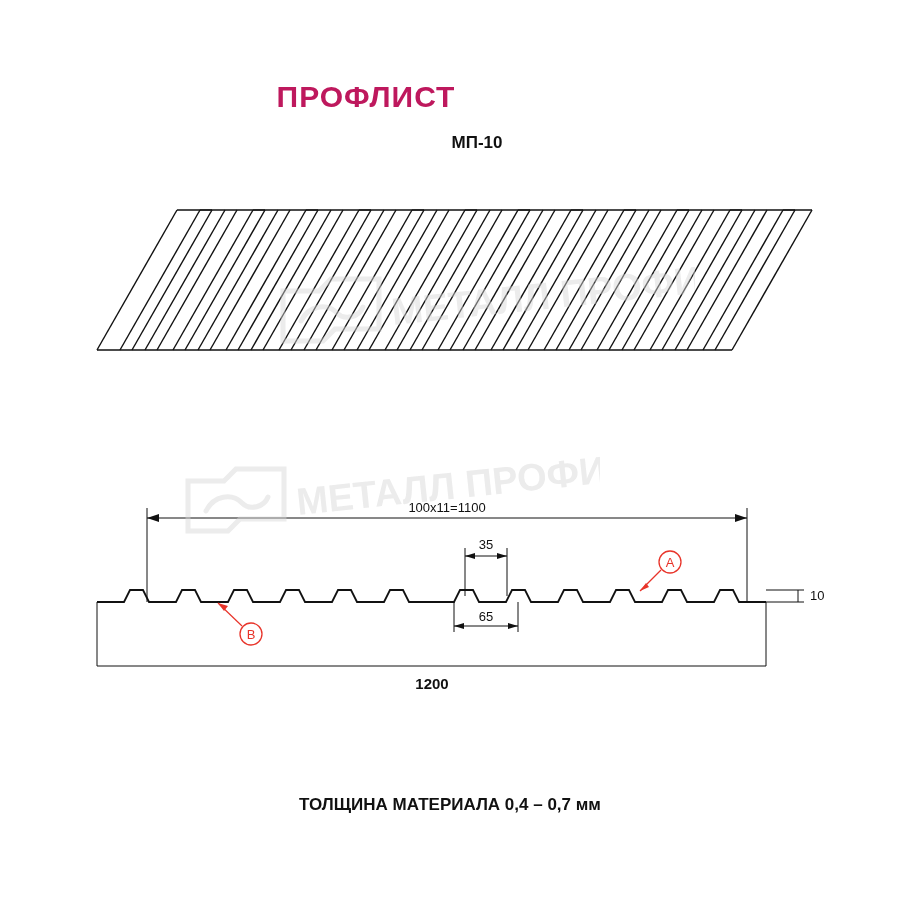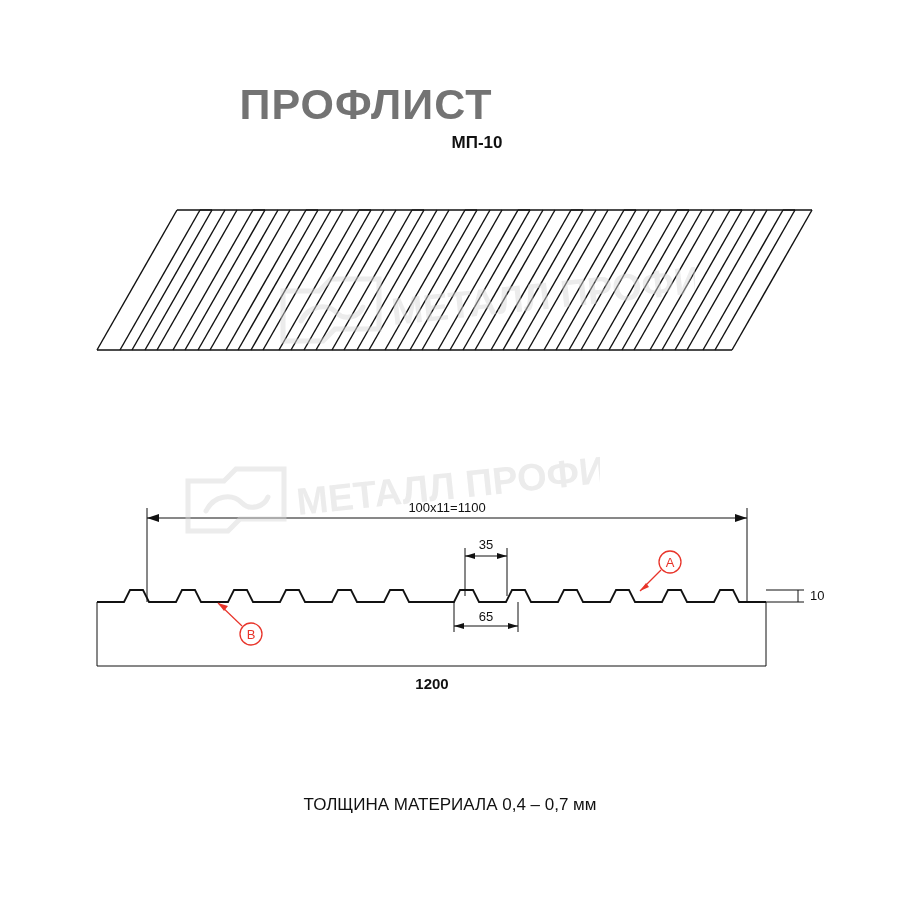--- a/index.html
+++ b/index.html
@@ -19,44 +19,44 @@
     position: relative;
     width: 900px;
     height: 900px;
   }
   .title {
     position: absolute;
     top: 80px;
     left: 0;
     width: 732px;
     text-align: center;
-    font-size: 43px;
+    font-size: 30px;
     font-weight: bold;
     letter-spacing: 1px;
-    color: #737373;
+    color: #be185d;
   }
   .subtitle {
     position: absolute;
     top: 133px;
     left: 0;
     width: 900px;
     text-align: center;
     font-size: 17px;
     font-weight: bold;
     color: #111;
     padding-left: 27px;
   }
   .footer-note {
     position: absolute;
     top: 795px;
     left: 0;
     width: 900px;
     text-align: center;
     font-size: 17px;
-    font-weight: normal;
+    font-weight: bold;
     color: #111;
   }
   .iso-wrap {
     position: absolute;
     top: 180px;
     left: 60px;
     width: 790px;
     height: 200px;
   }
   .section-wrap {

